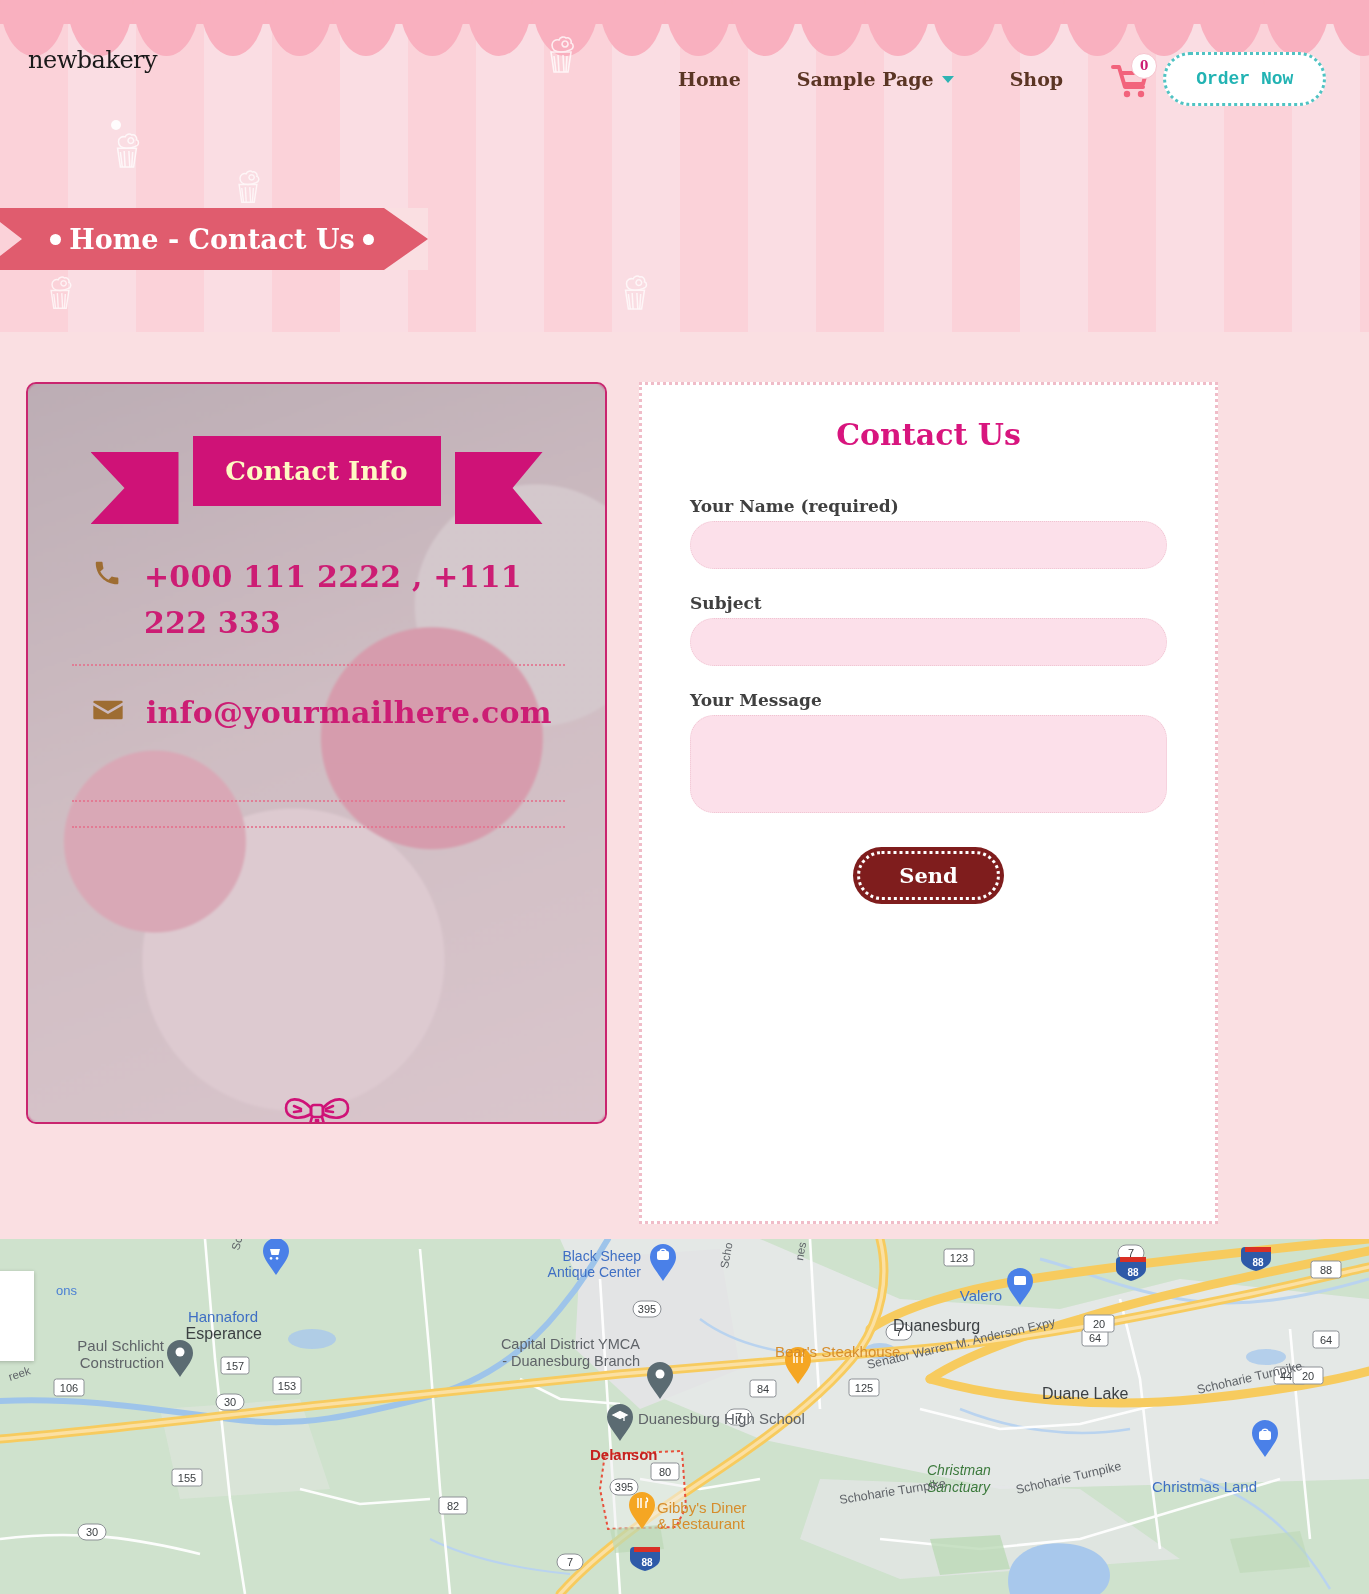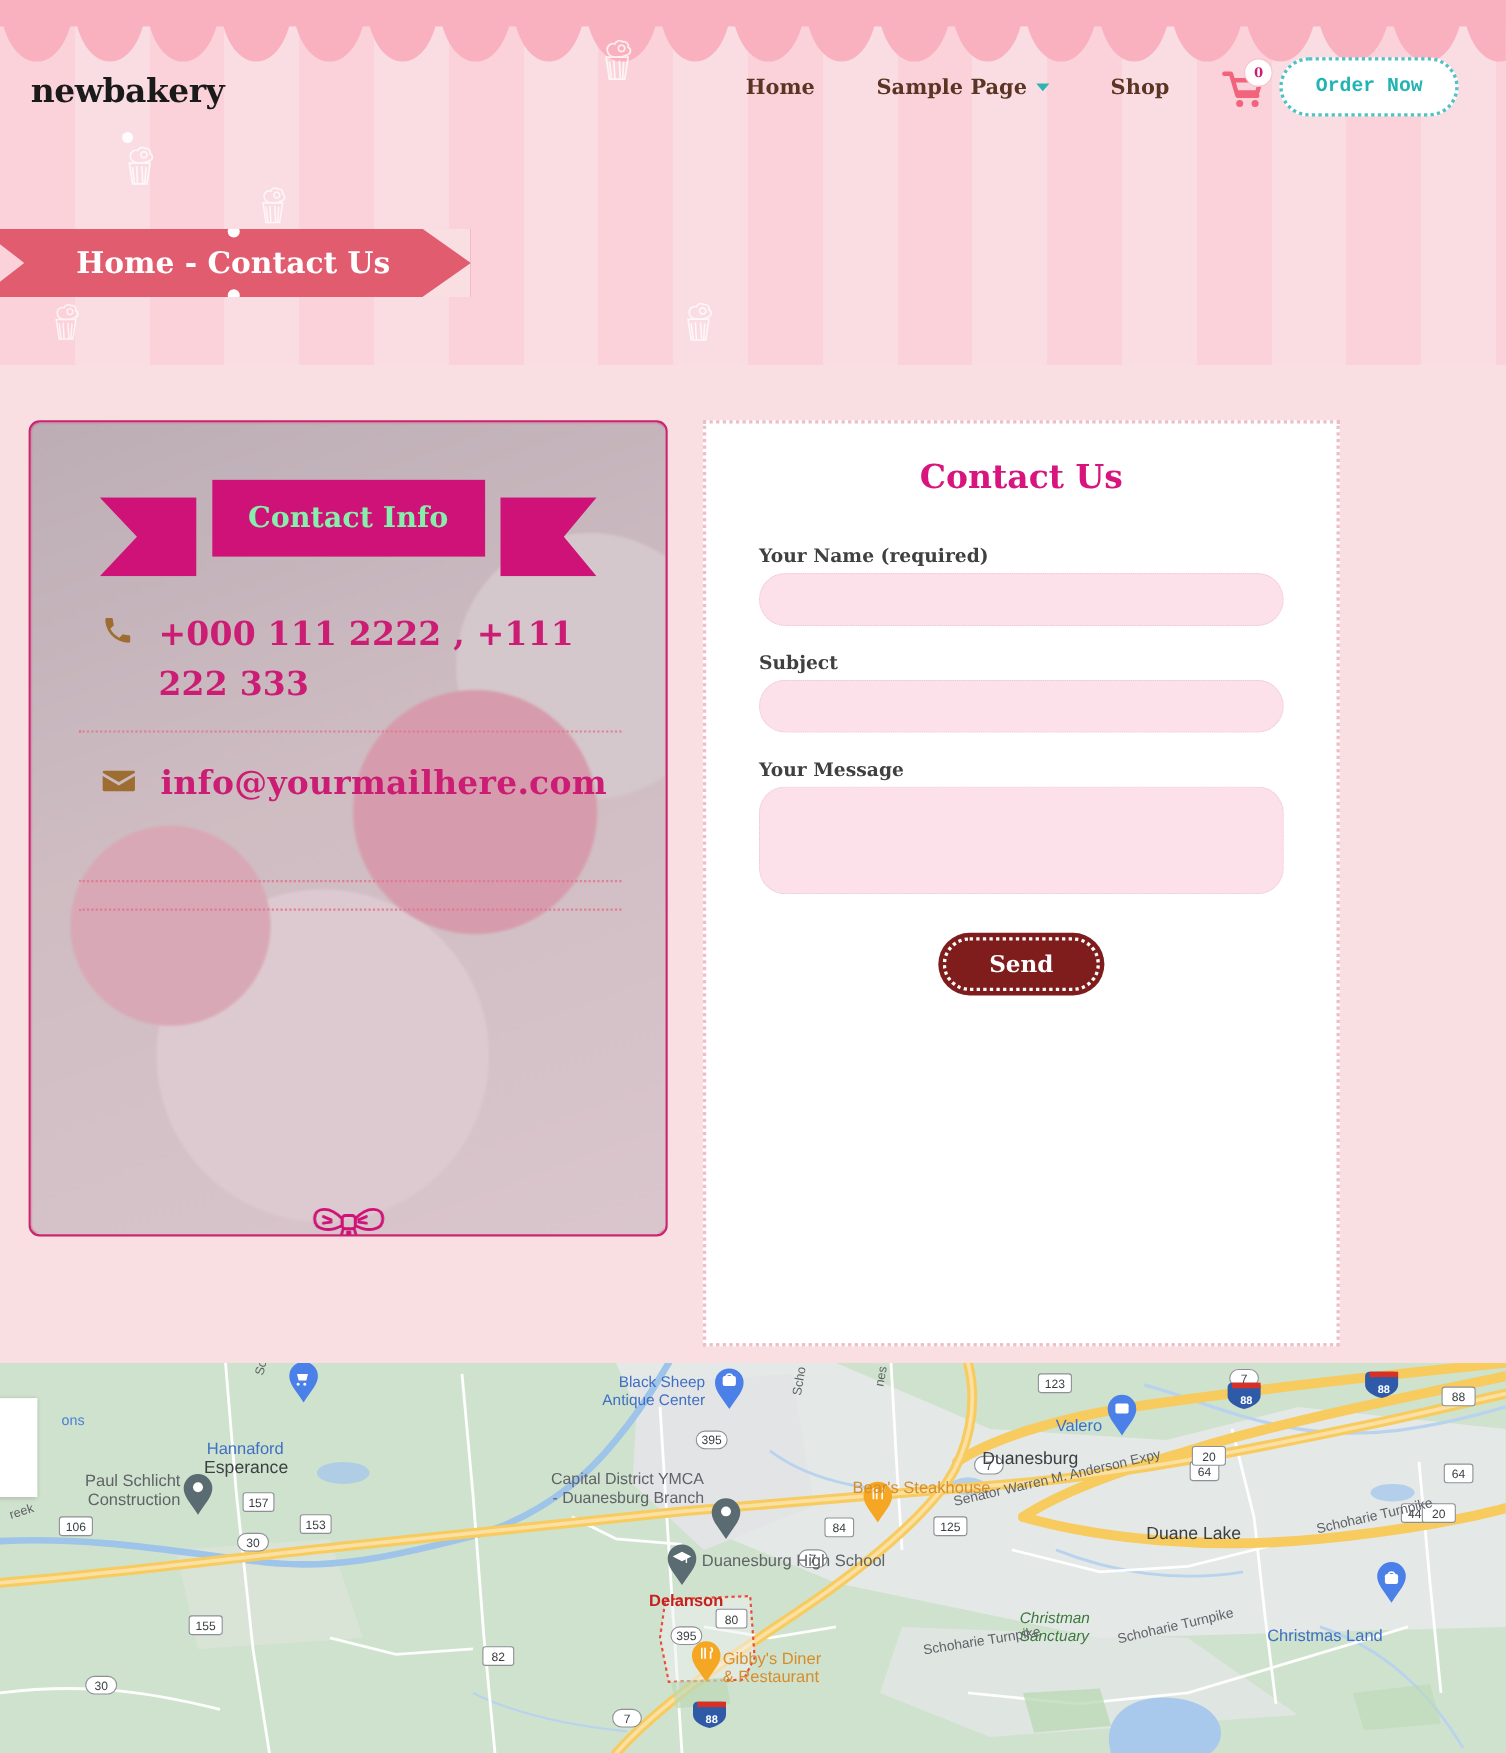--- a/index.html
+++ b/index.html
@@ -38,23 +38,22 @@
   }
 
   .deco { position: absolute; pointer-events: none; opacity: .85; }
   .dot-deco {
     position: absolute; border-radius: 50%; background: #fff; opacity: .9;
   }
 
   .logo {
     position: absolute; left: 28px; top: 46px;
     font-family: "DejaVu Serif", serif;
-    font-weight: 700; font-size: 30px; color: #1a1a1a;
+    font-weight: 400; font-size: 24px; color: #1a1a1a;
     letter-spacing: -0.5px;
-    margin-top: 20px;
   }
 
   .nav {
     position: absolute; left: 650px; top: 52px;
     display: flex; align-items: center; gap: 0;
   }
   .nav-item {
     font-family: "DejaVu Serif", serif;
     font-weight: 700; font-size: 19px; color: #5b3524;
     padding: 0 28px; white-space: nowrap;
@@ -93,21 +92,20 @@
   .ribbon {
     position: absolute; left: -18px; top: 208px;
     height: 62px; width: 446px;
     background: #e05c6e;
     clip-path: polygon(0 0, 100% 0, 100% 100%, 0 100%, 40px 50%);
     display: flex; align-items: center; justify-content: center;
   }
   .ribbon-inner {
     display: flex; align-items: center; gap: 8px;
     margin-left: 14px;
-    flex-direction: column;
   }
   .ribbon-bullet { width: 11px; height: 11px; border-radius: 50%; background: #fff; }
   .ribbon-text {
     font-family: "DejaVu Serif", serif;
     color: #fff; font-size: 27px; font-weight: 700;
     white-space: nowrap;
   }
   .ribbon-notch {
     position: absolute; left: 384px; top: 208px;
     width: 44px; height: 62px; background: #fadfe2;
@@ -149,21 +147,21 @@
   }
   .info-ribbon .tail-l { left: -52px; clip-path: polygon(0 0, 100% 0, 100% 100%, 0 100%, 34px 50%); }
   .info-ribbon .tail-r { right: -52px; clip-path: polygon(0 0, 100% 0, 66% 50%, 100% 100%, 0 100%); }
   .info-ribbon .plate {
     position: absolute; left: 50px; top: 0;
     width: 248px; height: 70px; background: #cf1277;
     display: flex; align-items: center; justify-content: center;
   }
   .info-ribbon .plate span {
     font-family: "DejaVu Serif", serif; font-weight: 700;
-    color: #86efac; font-size: 26px;
+    color: #fef9c3; font-size: 26px;
   }
 
   .info-rows { position: absolute; left: 0; top: 170px; width: 581px; }
   .info-row {
     display: flex; align-items: flex-start; gap: 22px;
     padding: 0 44px; min-height: 96px; margin-left: 20px;
   }
   .info-icon {
     flex: 0 0 auto; color: #9e6d32; margin-top: 4px;
   }

